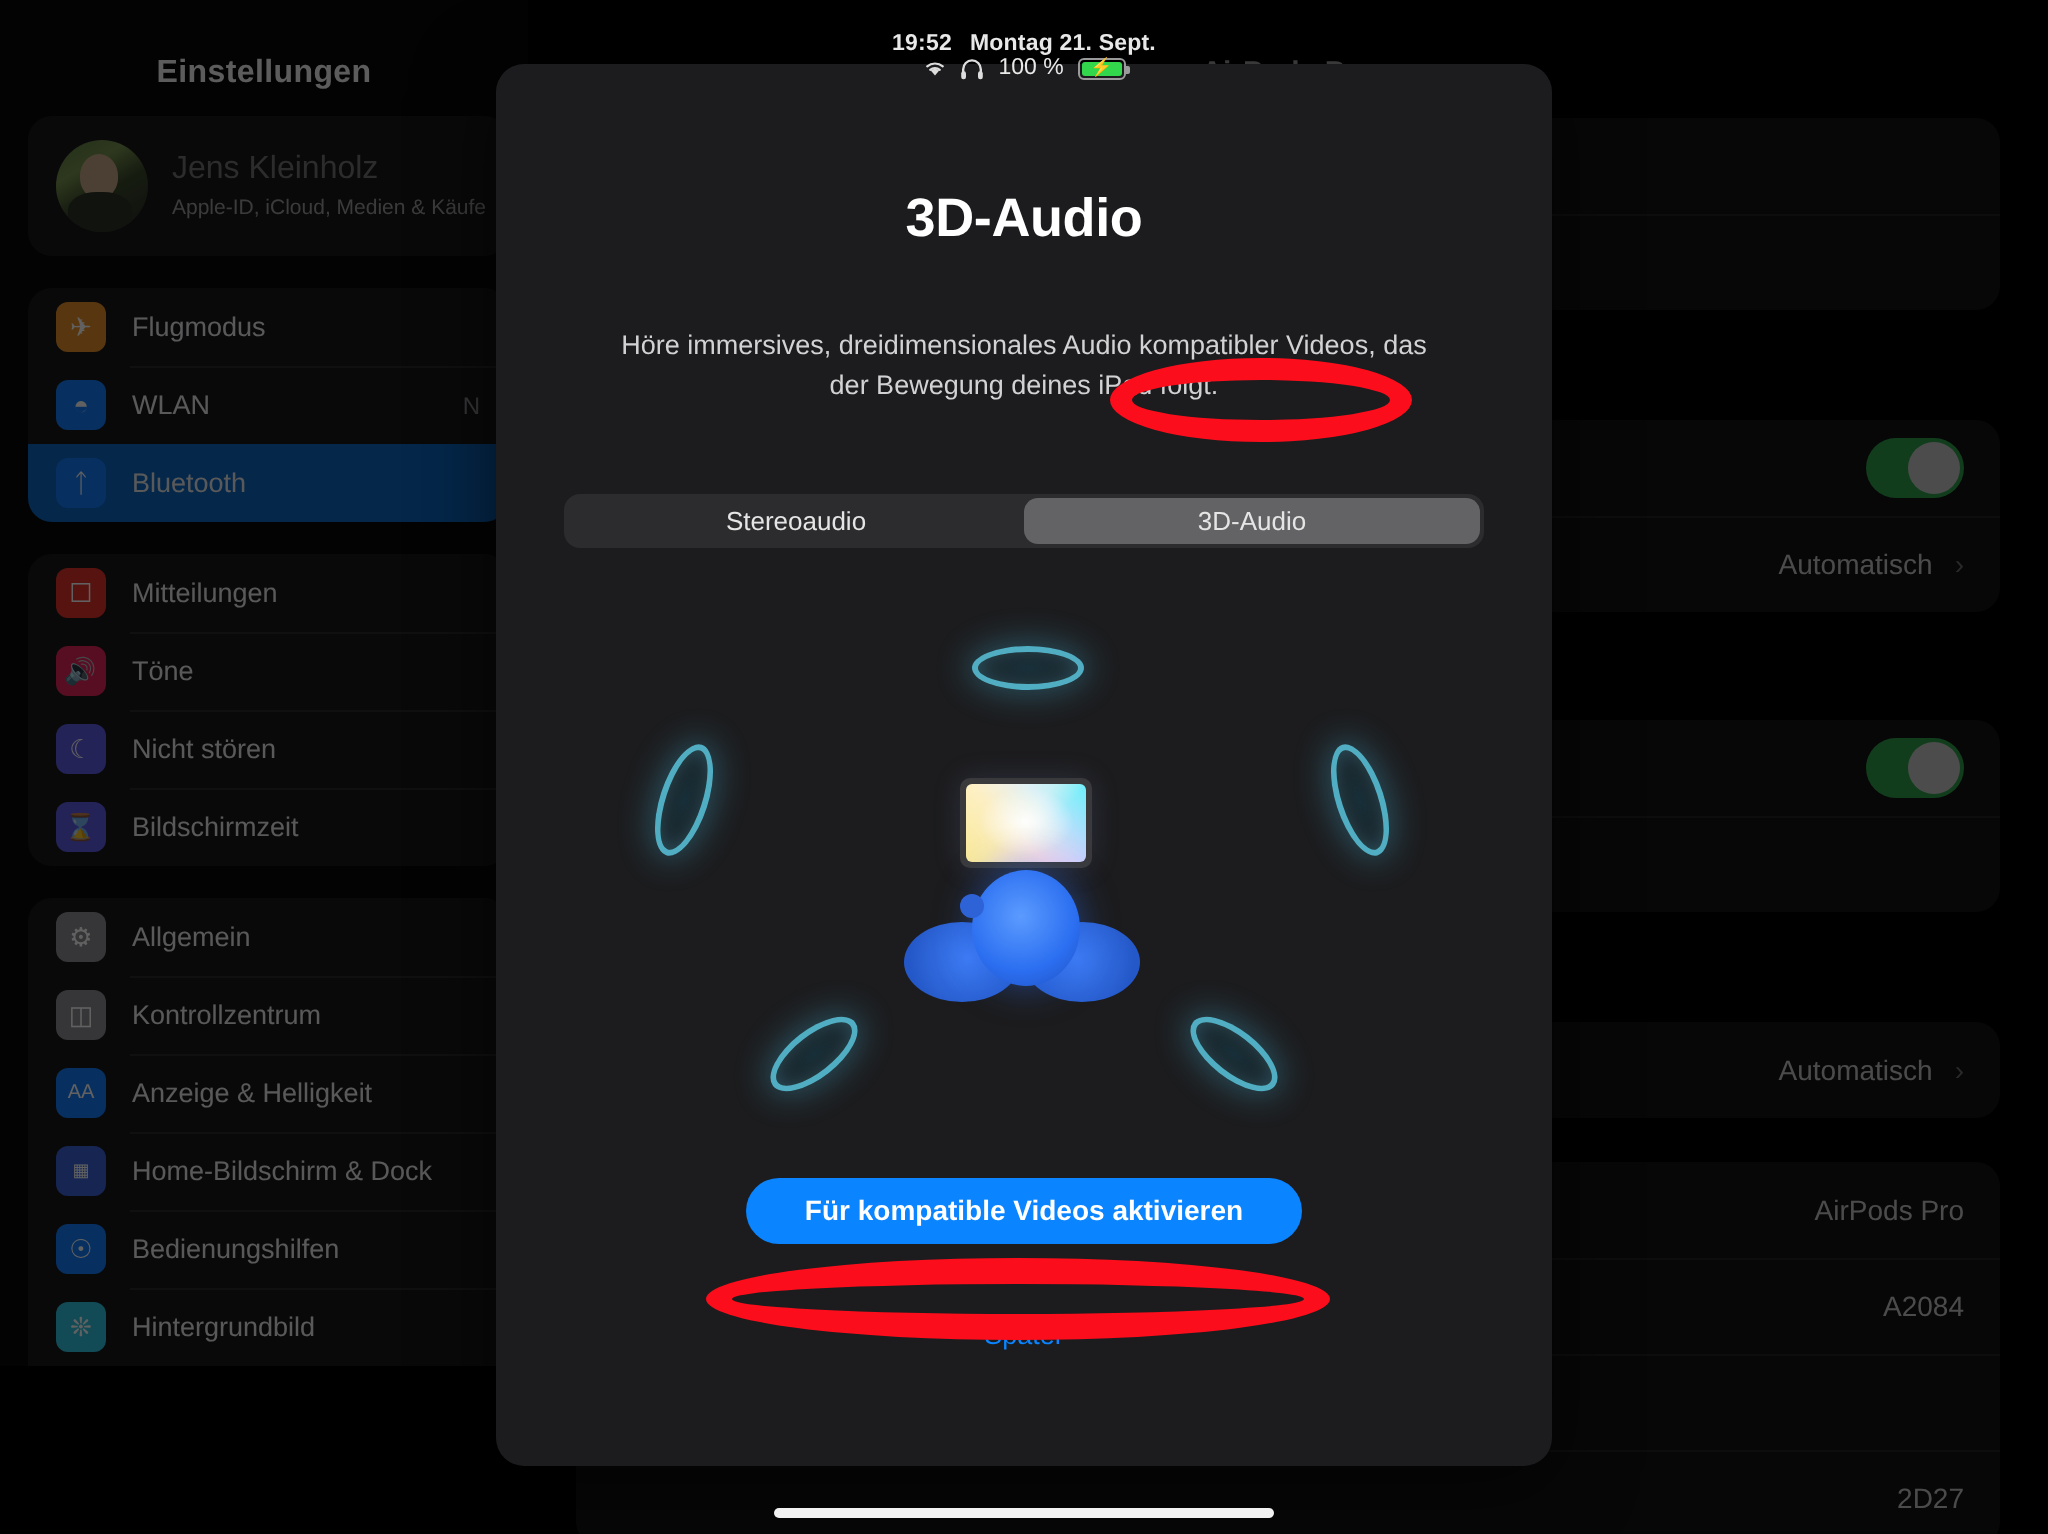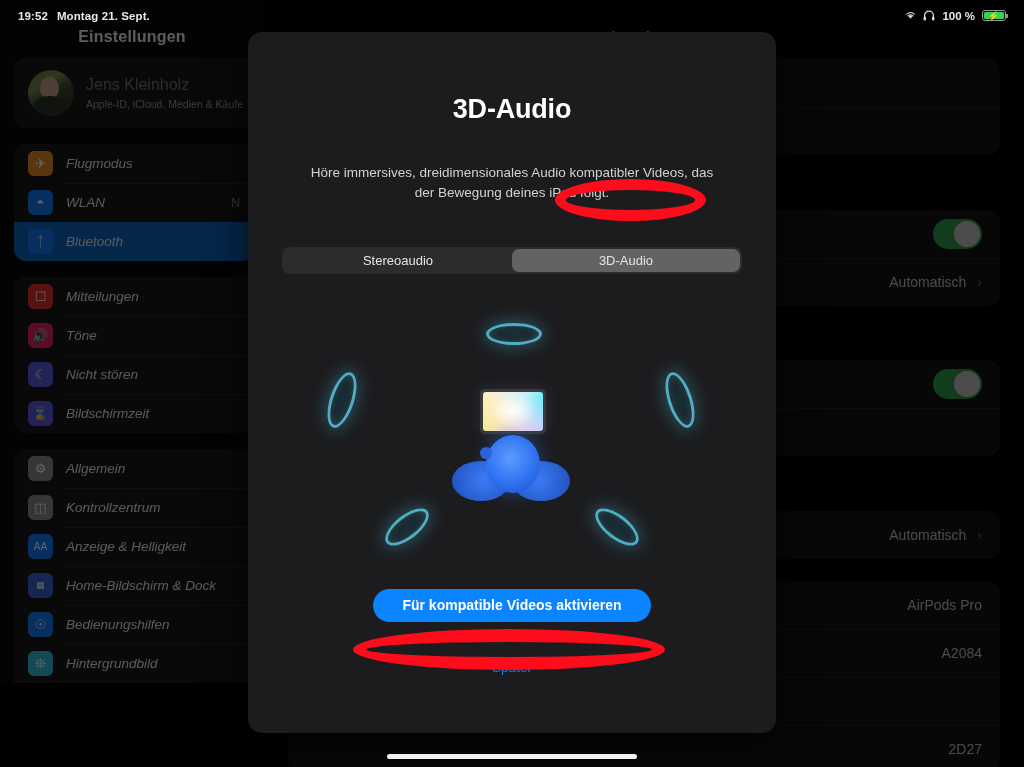--- a/index.html
+++ b/index.html
@@ -8,24 +8,24 @@
     background: #000;
     font-family: "Liberation Sans", sans-serif;
     overflow: hidden;
   }
   #root { position: relative; width: 1024px; height: 767px; background: #000; overflow: hidden; }
 
   
   .statusbar {
     position: absolute; top: 0; left: 0; width: 1024px; height: 22px;
     display: flex; align-items: center; justify-content: space-between;
-    padding: 16px 18px; z-index: 40; pointer-events: none;
+    padding: 16px 18px; z-index: 40; pointer-events: none; flex-direction: column;
   }
   .sb-left { display: flex; align-items: center; gap: 9px; font-size: 11.5px; color: #e8e8e8; font-weight: 600; letter-spacing: .1px; }
-  .sb-right { display: flex; align-items: flex-start; gap: 6px; font-size: 11.5px; color: #e8e8e8; font-weight: 700; }
+  .sb-right { display: flex; align-items: center; gap: 6px; font-size: 11.5px; color: #e8e8e8; font-weight: 400; }
   .sb-right .pct { margin: 0 1px; }
   .wifi-ic { display:inline-block; width: 13px; height: 10px; position: relative; }
   .hp-ic { display:inline-block; width: 12px; height: 11px; position: relative; }
   .batt {
     width: 24px; height: 11px; border: 1.2px solid #9a9a9a; border-radius: 3px;
     position: relative; display: flex; align-items: center; padding: 1px;
   }
   .batt:after {
     content: ""; position: absolute; right: -3px; top: 3px; width: 2px; height: 4px;
     background: #9a9a9a; border-radius: 0 1px 1px 0;
@@ -67,21 +67,21 @@
 
   .sb-item {
     display: flex; align-items: center; gap: 13px; padding: 0 14px; height: 39px;
     position: relative;
   }
   .sb-item + .sb-item:before {
     content: ""; position: absolute; left: 51px; right: 0; top: 0; height: 1px; background: #2a2a2c;
   }
   .sb-item.selected { background: #0b66c3; }
   .sb-item.selected:before, .sb-item.selected + .sb-item:before { background: transparent; }
-  .sb-label { color: #eaeaec; font-size: 13.5px; font-weight: 400; white-space: nowrap; font-style: italic; }
+  .sb-label { color: #eaeaec; font-size: 13.5px; font-weight: 400; white-space: nowrap; }
   .sb-ic {
     width: 25px; height: 25px; flex: 0 0 25px; border-radius: 6px;
     display: flex; align-items: center; justify-content: center;
     font-size: 13px; color: #fff; line-height: 1; overflow: hidden; position: relative;
   }
   .sb-val { margin-left: auto; color: #8c8c90; font-size: 12px; }
 
   
   .detail {
     position: absolute; left: 264px; top: 0; right: 0; bottom: 0;

